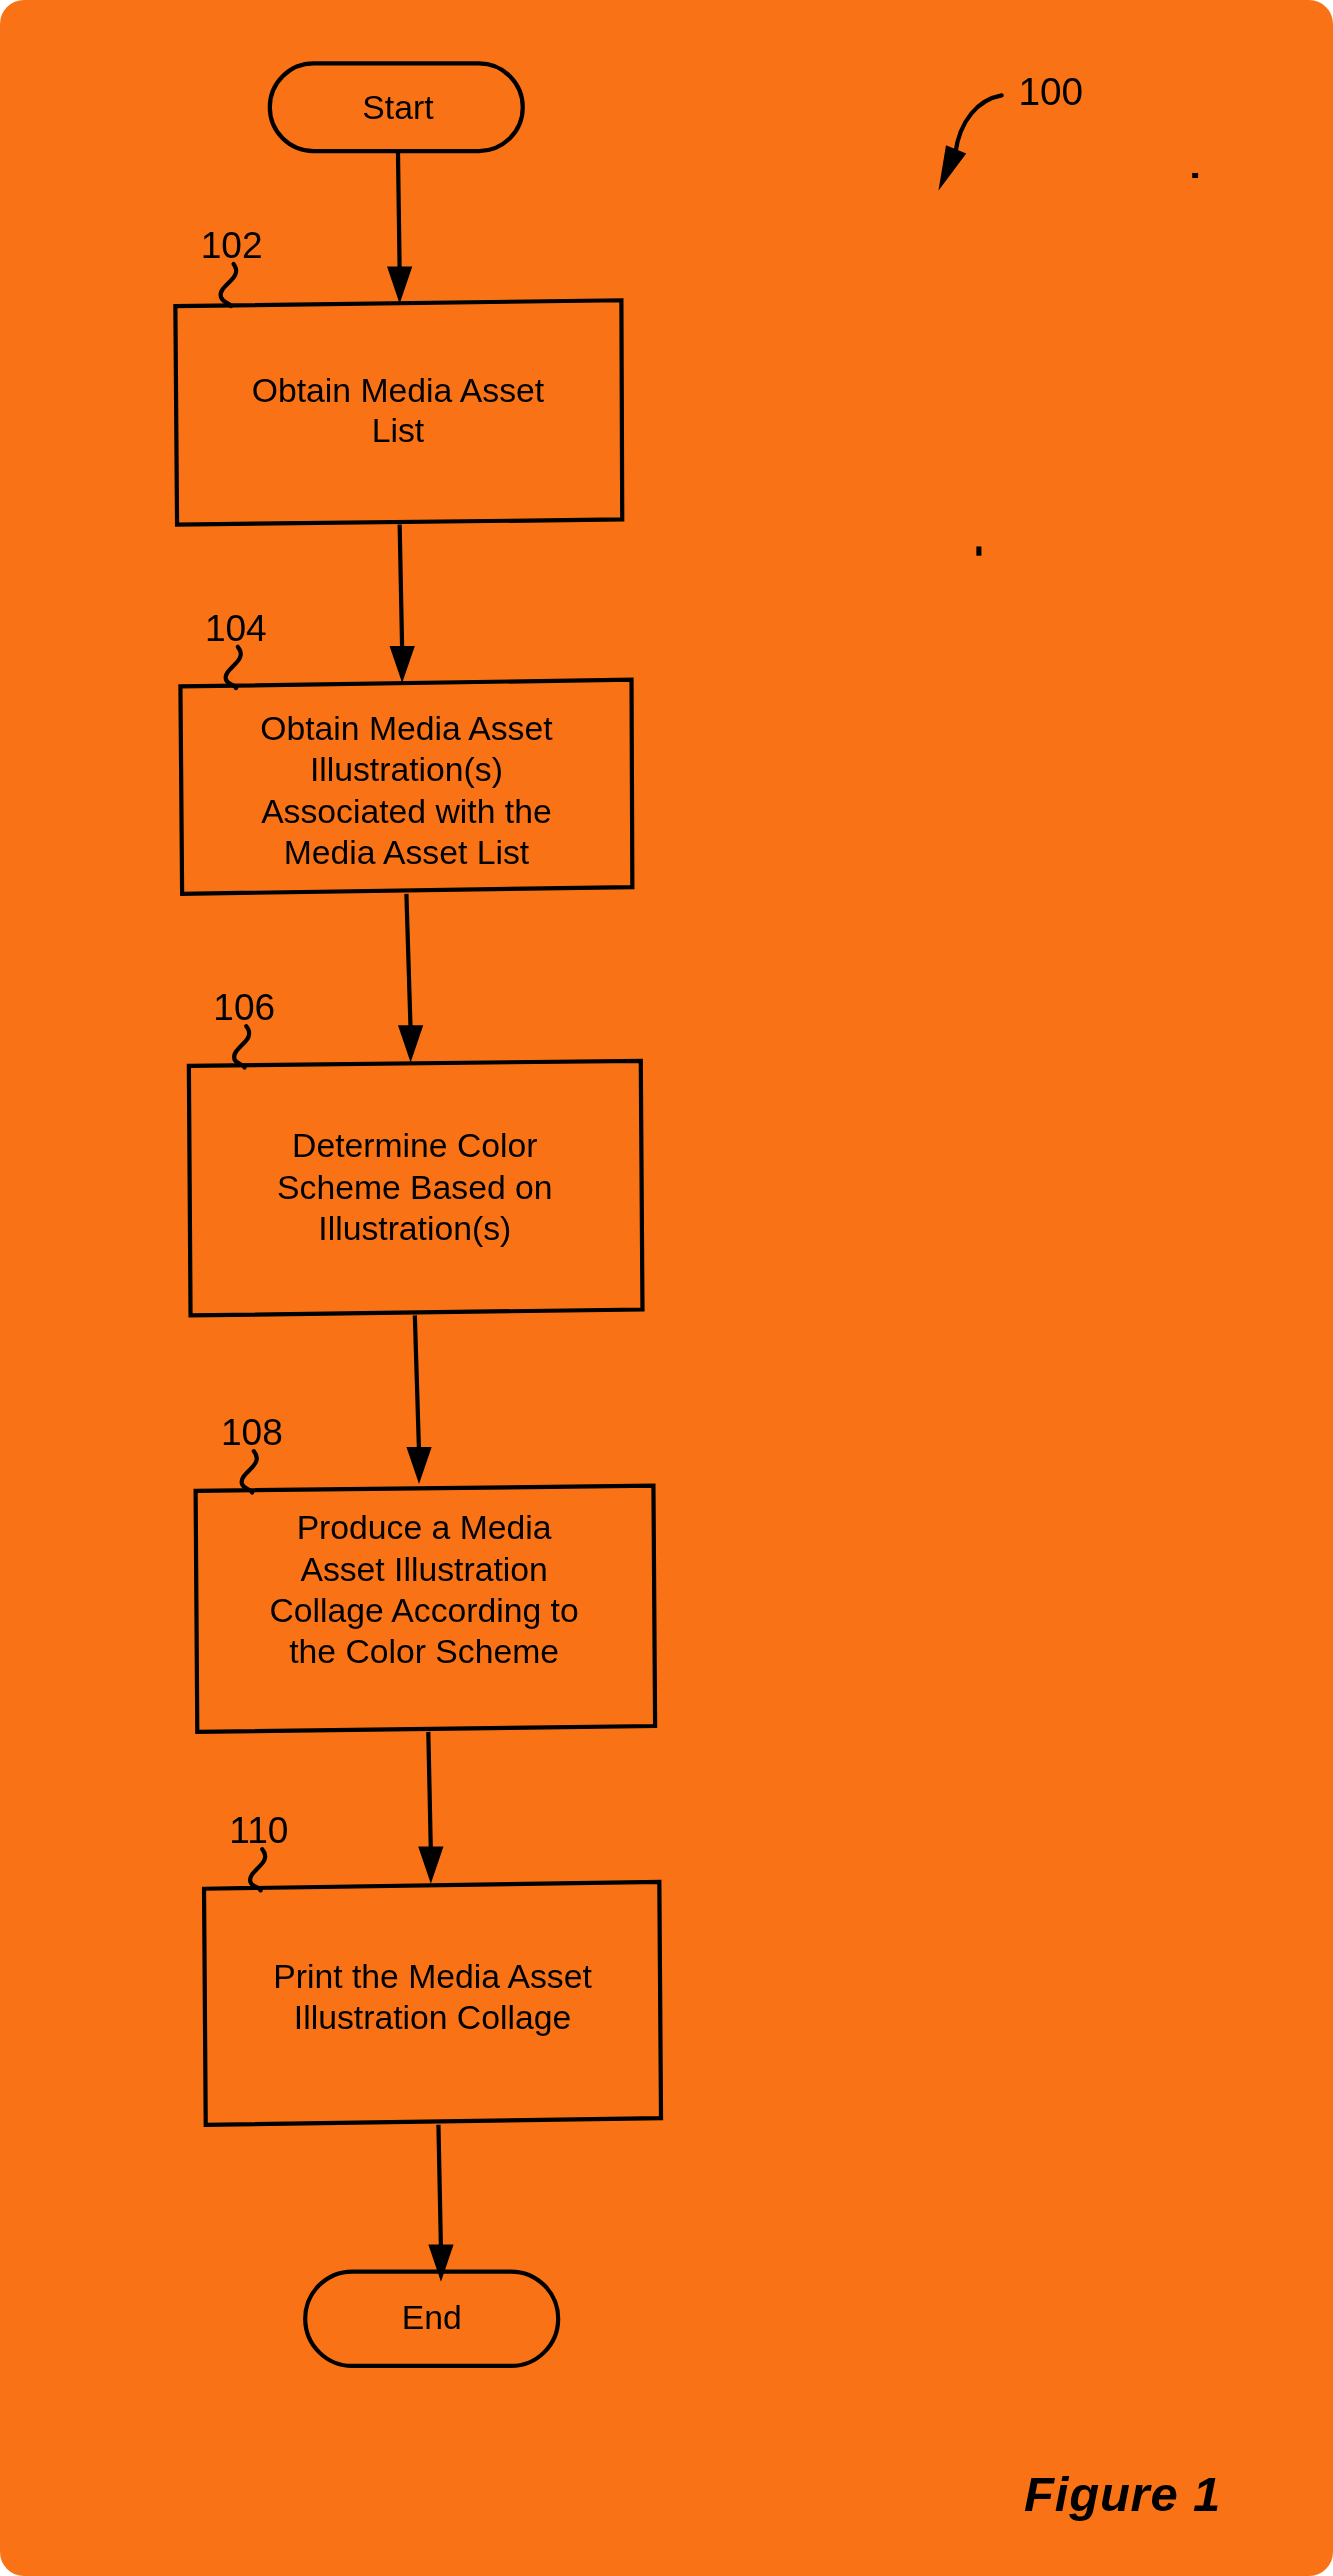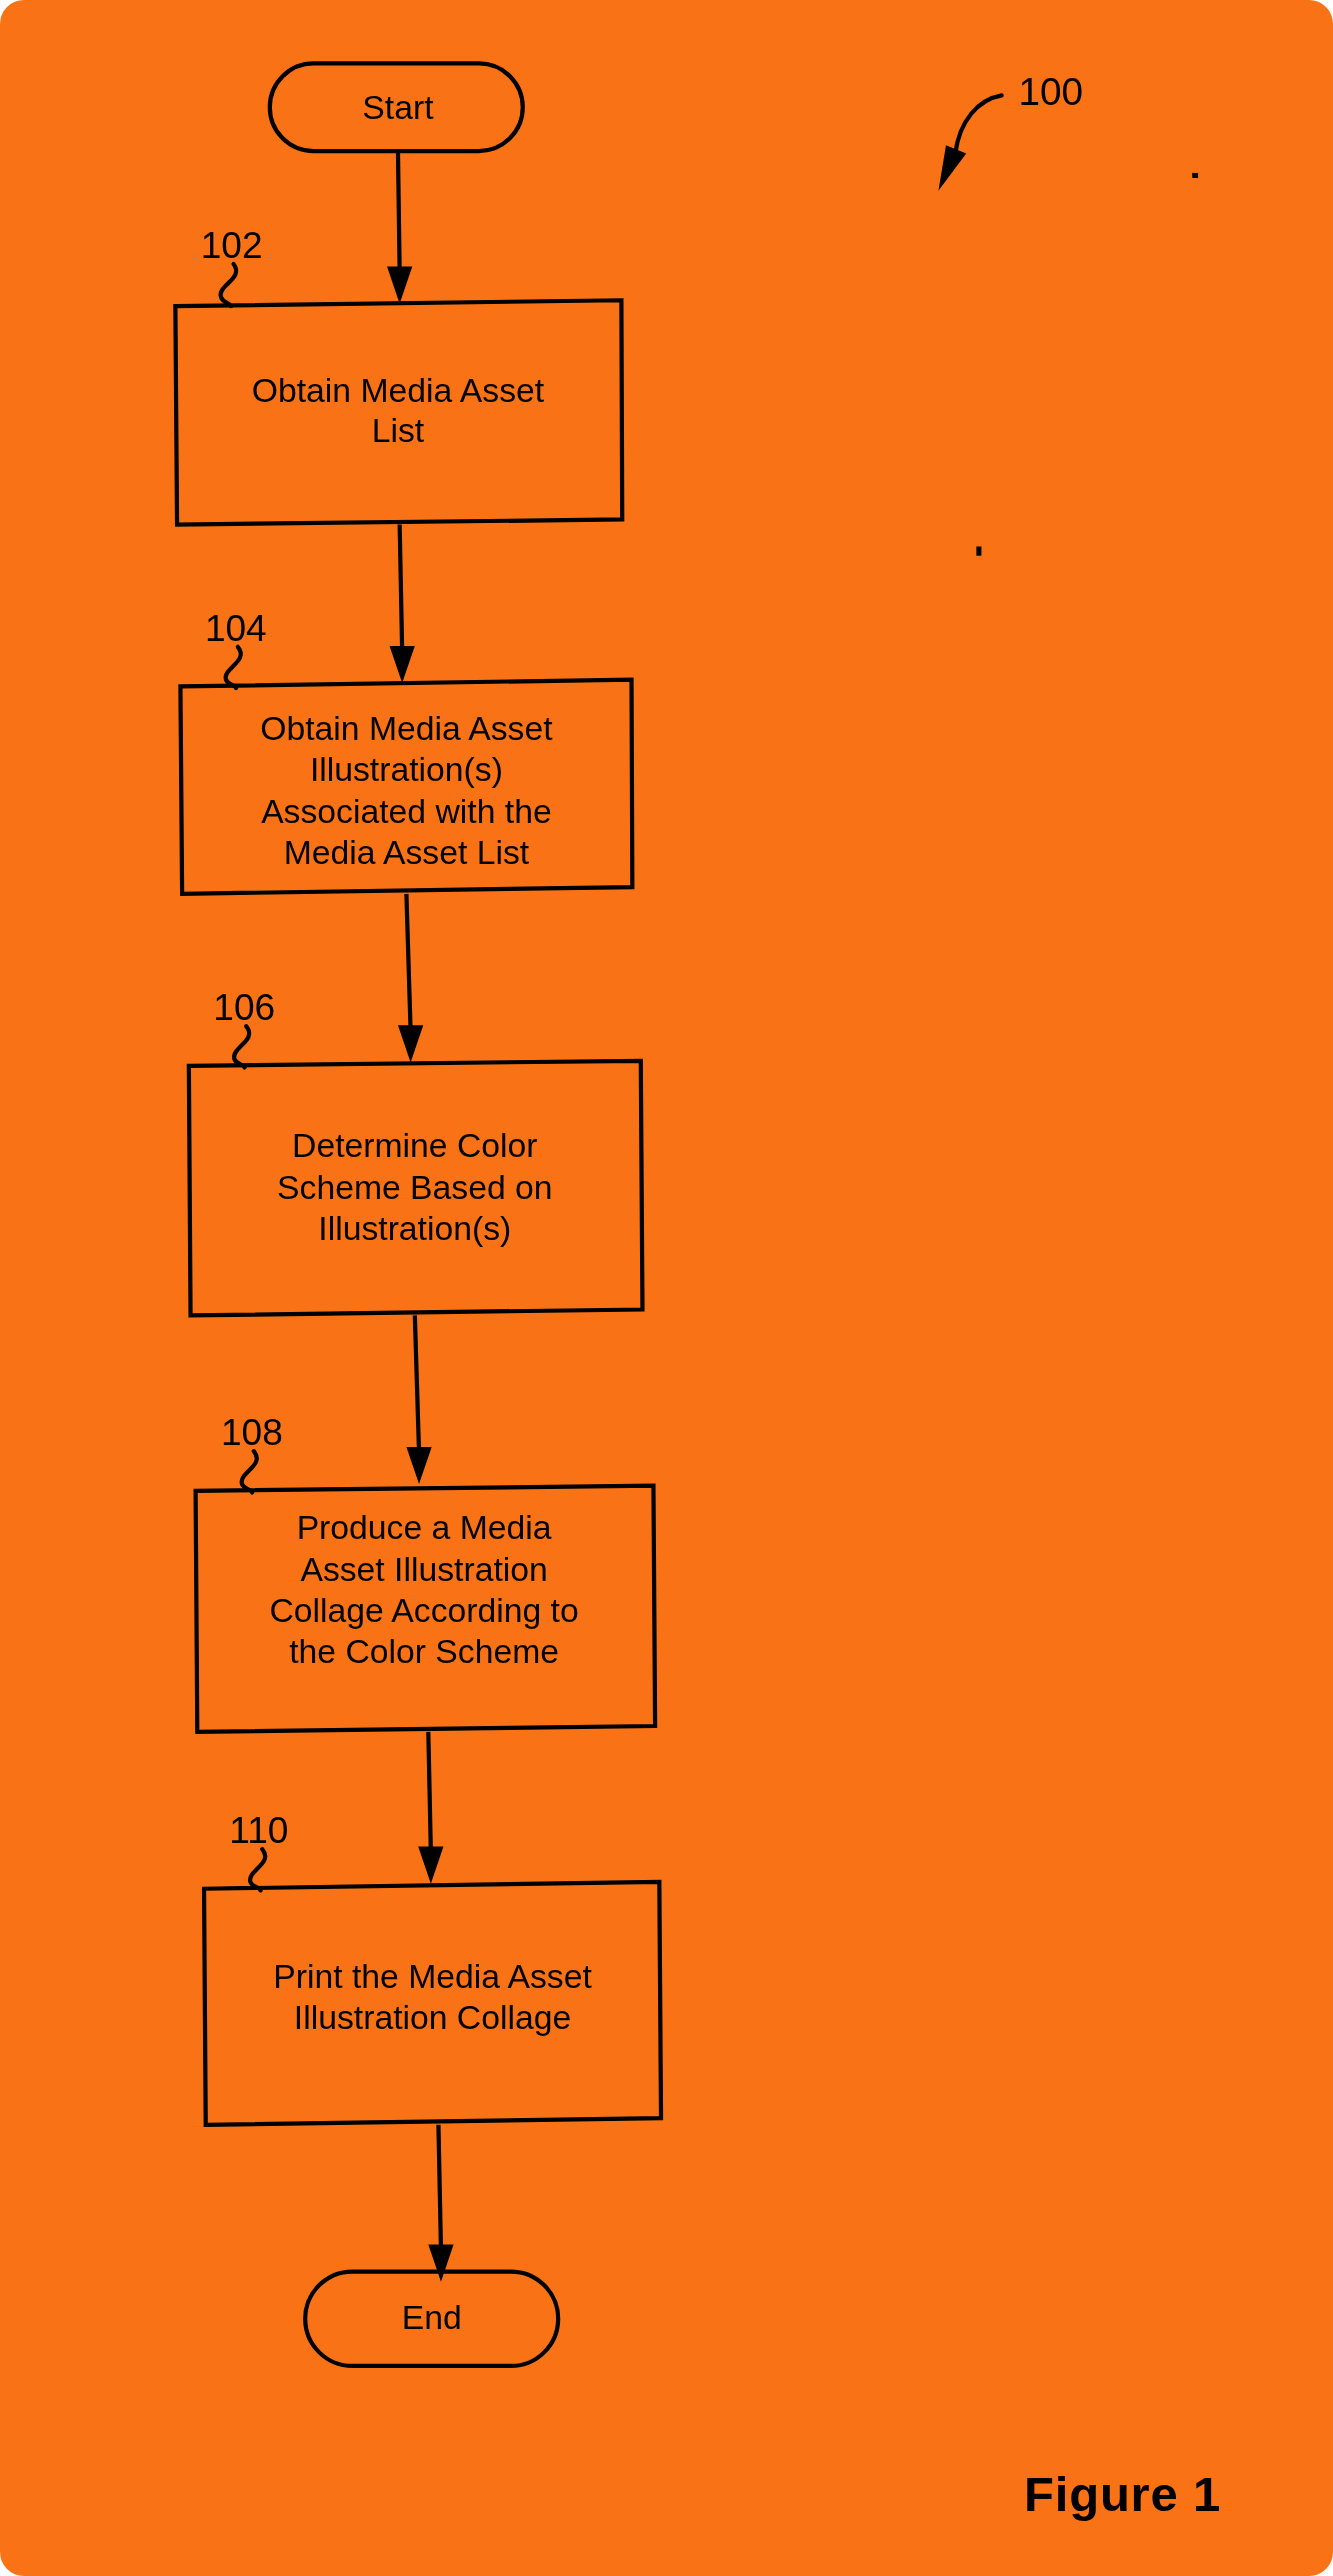--- a/index.html
+++ b/index.html
@@ -41,20 +41,21 @@
   }
   .ref-number {
     font-family: "Liberation Sans", sans-serif;
     fill: #000000;
     font-size: 44px;
     text-anchor: start;
   }
   .fig-caption {
     position: absolute;
     font-family: "Liberation Sans", sans-serif;
+    font-style: italic;
     font-weight: bold;
     font-size: 49px;
     letter-spacing: 0.8px;
     color: #000000;
     white-space: nowrap;
   }
   .shape-stroke {
     fill: none;
     stroke: #000000;
   }

